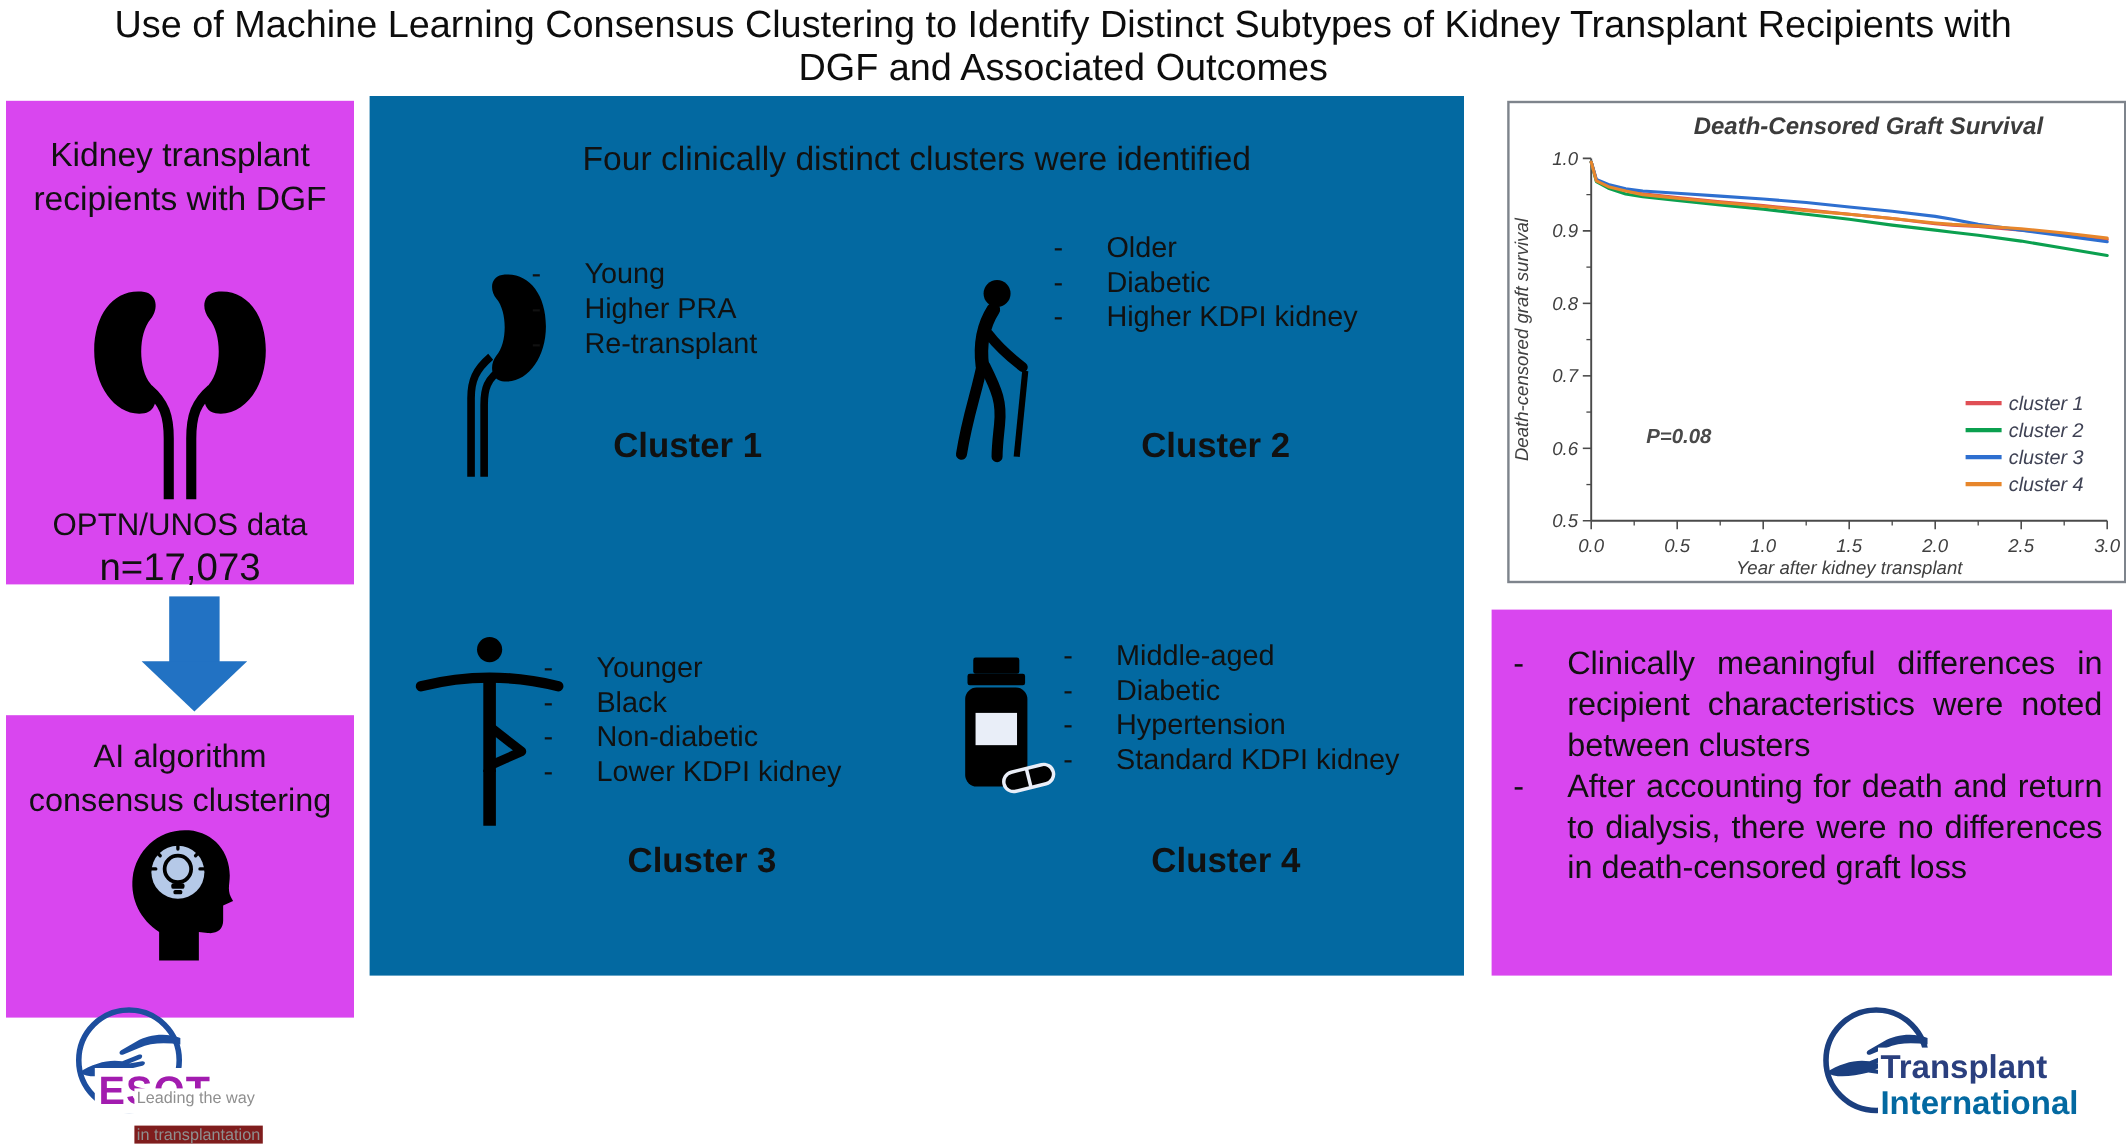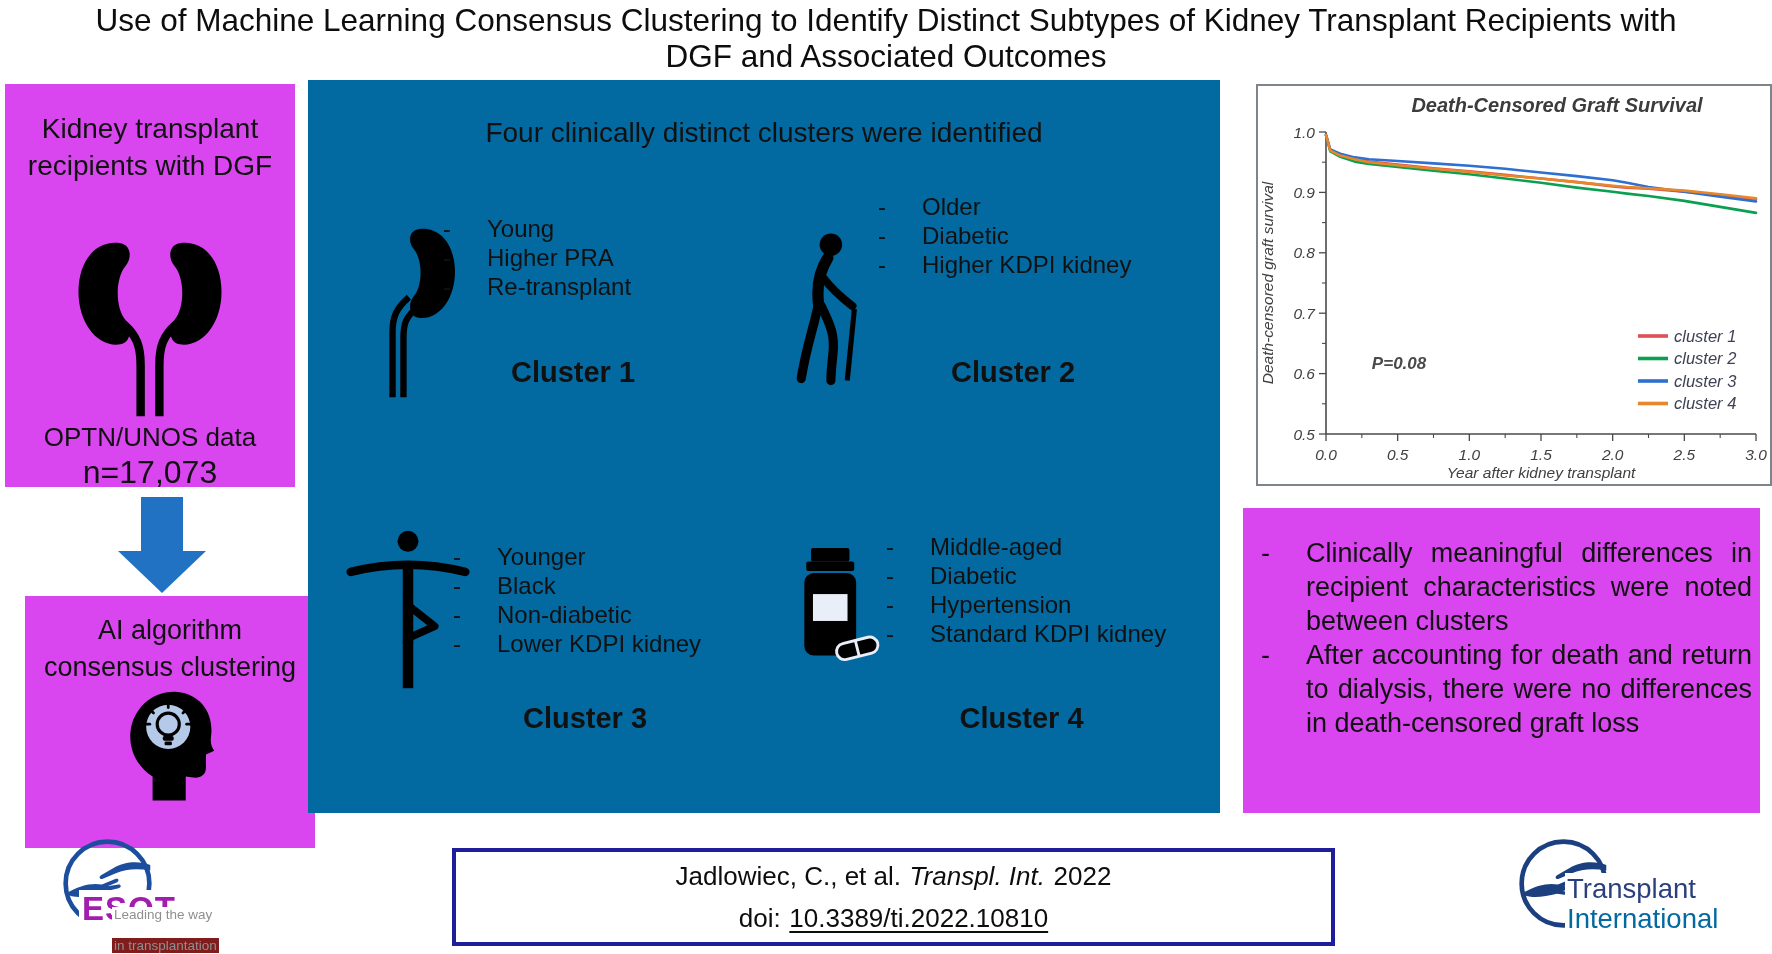--- a/index.html
+++ b/index.html
@@ -15,21 +15,21 @@
   .source-panel{left:5px;top:84px;width:290px;height:403px;}
   .source-title{left:14px;top:26px;width:262px;font-size:28px;line-height:37px;text-align:center;}
   .kidneys-wrap{left:70px;top:146px;width:150px;height:196px;}
   .optn-line{left:0;top:336px;width:290px;font-size:26px;line-height:35px;text-align:center;}
   .n-line{left:0;top:371px;width:290px;font-size:32px;line-height:35px;text-align:center;}
 
   .arrow-shaft{left:141px;top:497px;width:42px;height:56px;background:#2272c3;}
   .arrow-head{left:118px;top:551px;width:0;height:0;border-left:44px solid transparent;
               border-right:44px solid transparent;border-top:42px solid #2272c3;}
 
-  .algo-panel{left:5px;top:596px;width:290px;height:252px;margin-left:20px;}
+  .algo-panel{left:5px;top:596px;width:290px;height:252px;}
   .algo-title{left:5px;top:16px;width:280px;font-size:27px;line-height:37px;text-align:center;}
   .head-wrap{left:100px;top:88px;width:92px;height:118px;}
 
   
   .clusters-panel{left:308px;top:80px;width:912px;height:733px;}
   .clusters-header{left:0;top:36px;width:912px;font-size:28px;line-height:34px;text-align:center;}
 
   .bullets{display:flex;flex-direction:column;}
   .bullet-row{display:flex;align-items:flex-start;}
   .clusters-panel .bullet-row{font-size:24px;line-height:29px;}
@@ -67,21 +67,21 @@
   .sp{margin-left:0.33em;}
   .doi-link{text-decoration:underline;text-underline-offset:4px;color:#0d0d0d;}
 
   
   .esot-logo{left:55px;top:831px;width:245px;height:122px;}
   .logo-circle{left:6px;top:6px;width:93px;height:93px;}
   .esot-word{left:24px;top:47px;font-size:33px;font-weight:700;letter-spacing:1px;color:#a21caf;
              background:#fff;padding:0 3px;margin-top:12px;}
   .esot-tag1{left:57px;top:76px;font-size:13.5px;color:#8f8f8f;background:#fff;padding:0 2px;}
   .esot-tag2{left:57px;top:107px;font-size:13.5px;color:#8f8f8f;background:#7f1d1d;padding:0 2px;}
-  .ti-logo{left:1503px;top:823px;width:268px;height:128px;}
+  .ti-logo{left:1503px;top:823px;width:268px;height:128px;font-weight:bold;}
   .ti-circle{left:14px;top:14px;width:93px;height:93px;}
   .ti-line1{left:62px;top:50px;font-size:27.5px;color:#2a3f7e;background:#fff;padding:0 2px;}
   .ti-line2{left:62px;top:80px;font-size:27.5px;color:#0369a1;background:#fff;padding:0 2px;}
 </style>
 </head>
 <body>
 
 <div class="page">
 
   <div class="abs main-title">
@@ -310,28 +310,20 @@
           <span class="dash">-</span>
           <span class="btext">Clinically meaningful differences in recipient characteristics were noted between clusters</span>
         </div>
         <div class="bullet-row">
           <span class="dash">-</span>
           <span class="btext">After accounting for death and return to dialysis, there were no differences in death-censored graft loss</span>
         </div>
       </div>
   </div>
 
-  <div class="abs citation-box">
-    <div class="cite-line">
-      <span>Jadlowiec, C., et al.</span><span class="it sp">Transpl. Int.</span><span class="sp">2022</span>
-    </div>
-    <div class="cite-line">
-      <span>doi:</span><span class="doi-link sp">10.3389/ti.2022.10810</span>
-    </div>
-  </div>
 
   <div class="abs esot-logo">
     <div class="abs logo-circle">
       <svg width="93" height="93" viewBox="0 0 100 100">
         <circle cx="50" cy="50" r="45" fill="none" stroke="#1d4e9e" stroke-width="5"></circle>
         <path fill="#1d4e9e" d="M5,61 C19,52 33,49 44,51 L59,45 C62,44 63,47 60,49 L50,53 L62,51 C65,51 65,54 62,55 L49,58 L58,60 C61,61 60,64 57,63 L43,61 C29,64 15,67 5,61 Z"></path>
         <path fill="#1d4e9e" d="M96,30 C83,25 67,27 57,33 L43,41 C40,43 42,46 45,45 L59,39 C70,34 83,34 96,36 Z"></path>
       </svg>
     </div>
     <div class="abs esot-word">ESOT</div>

